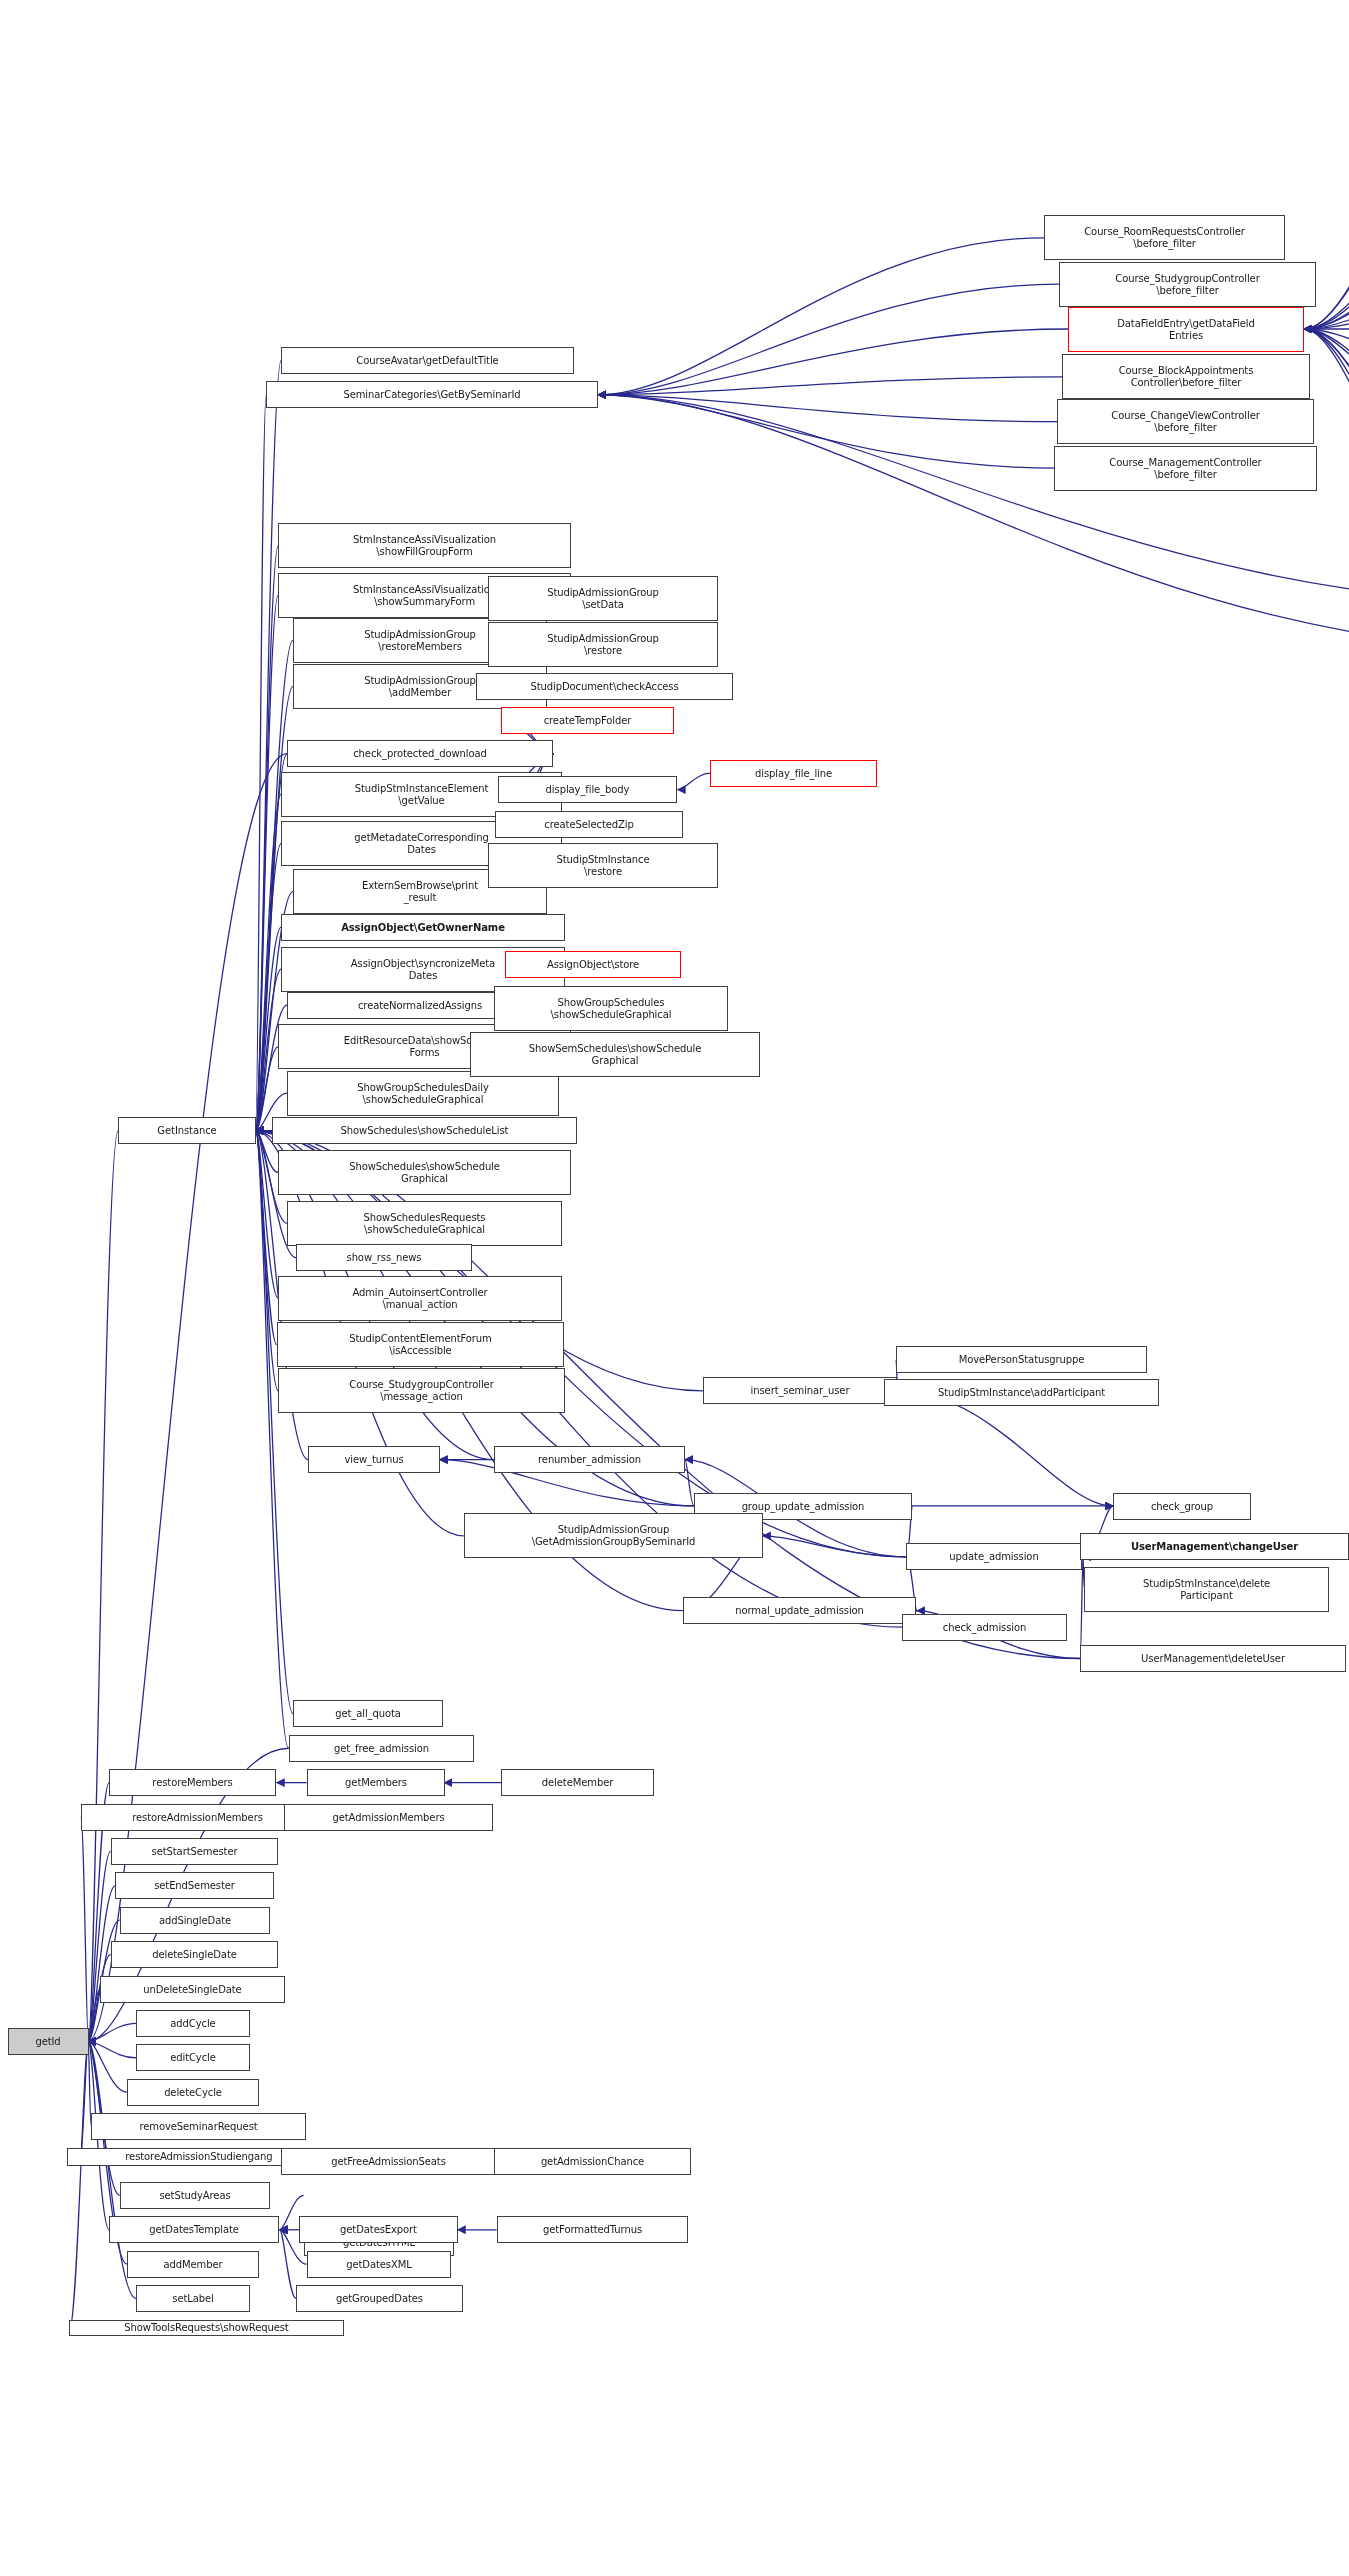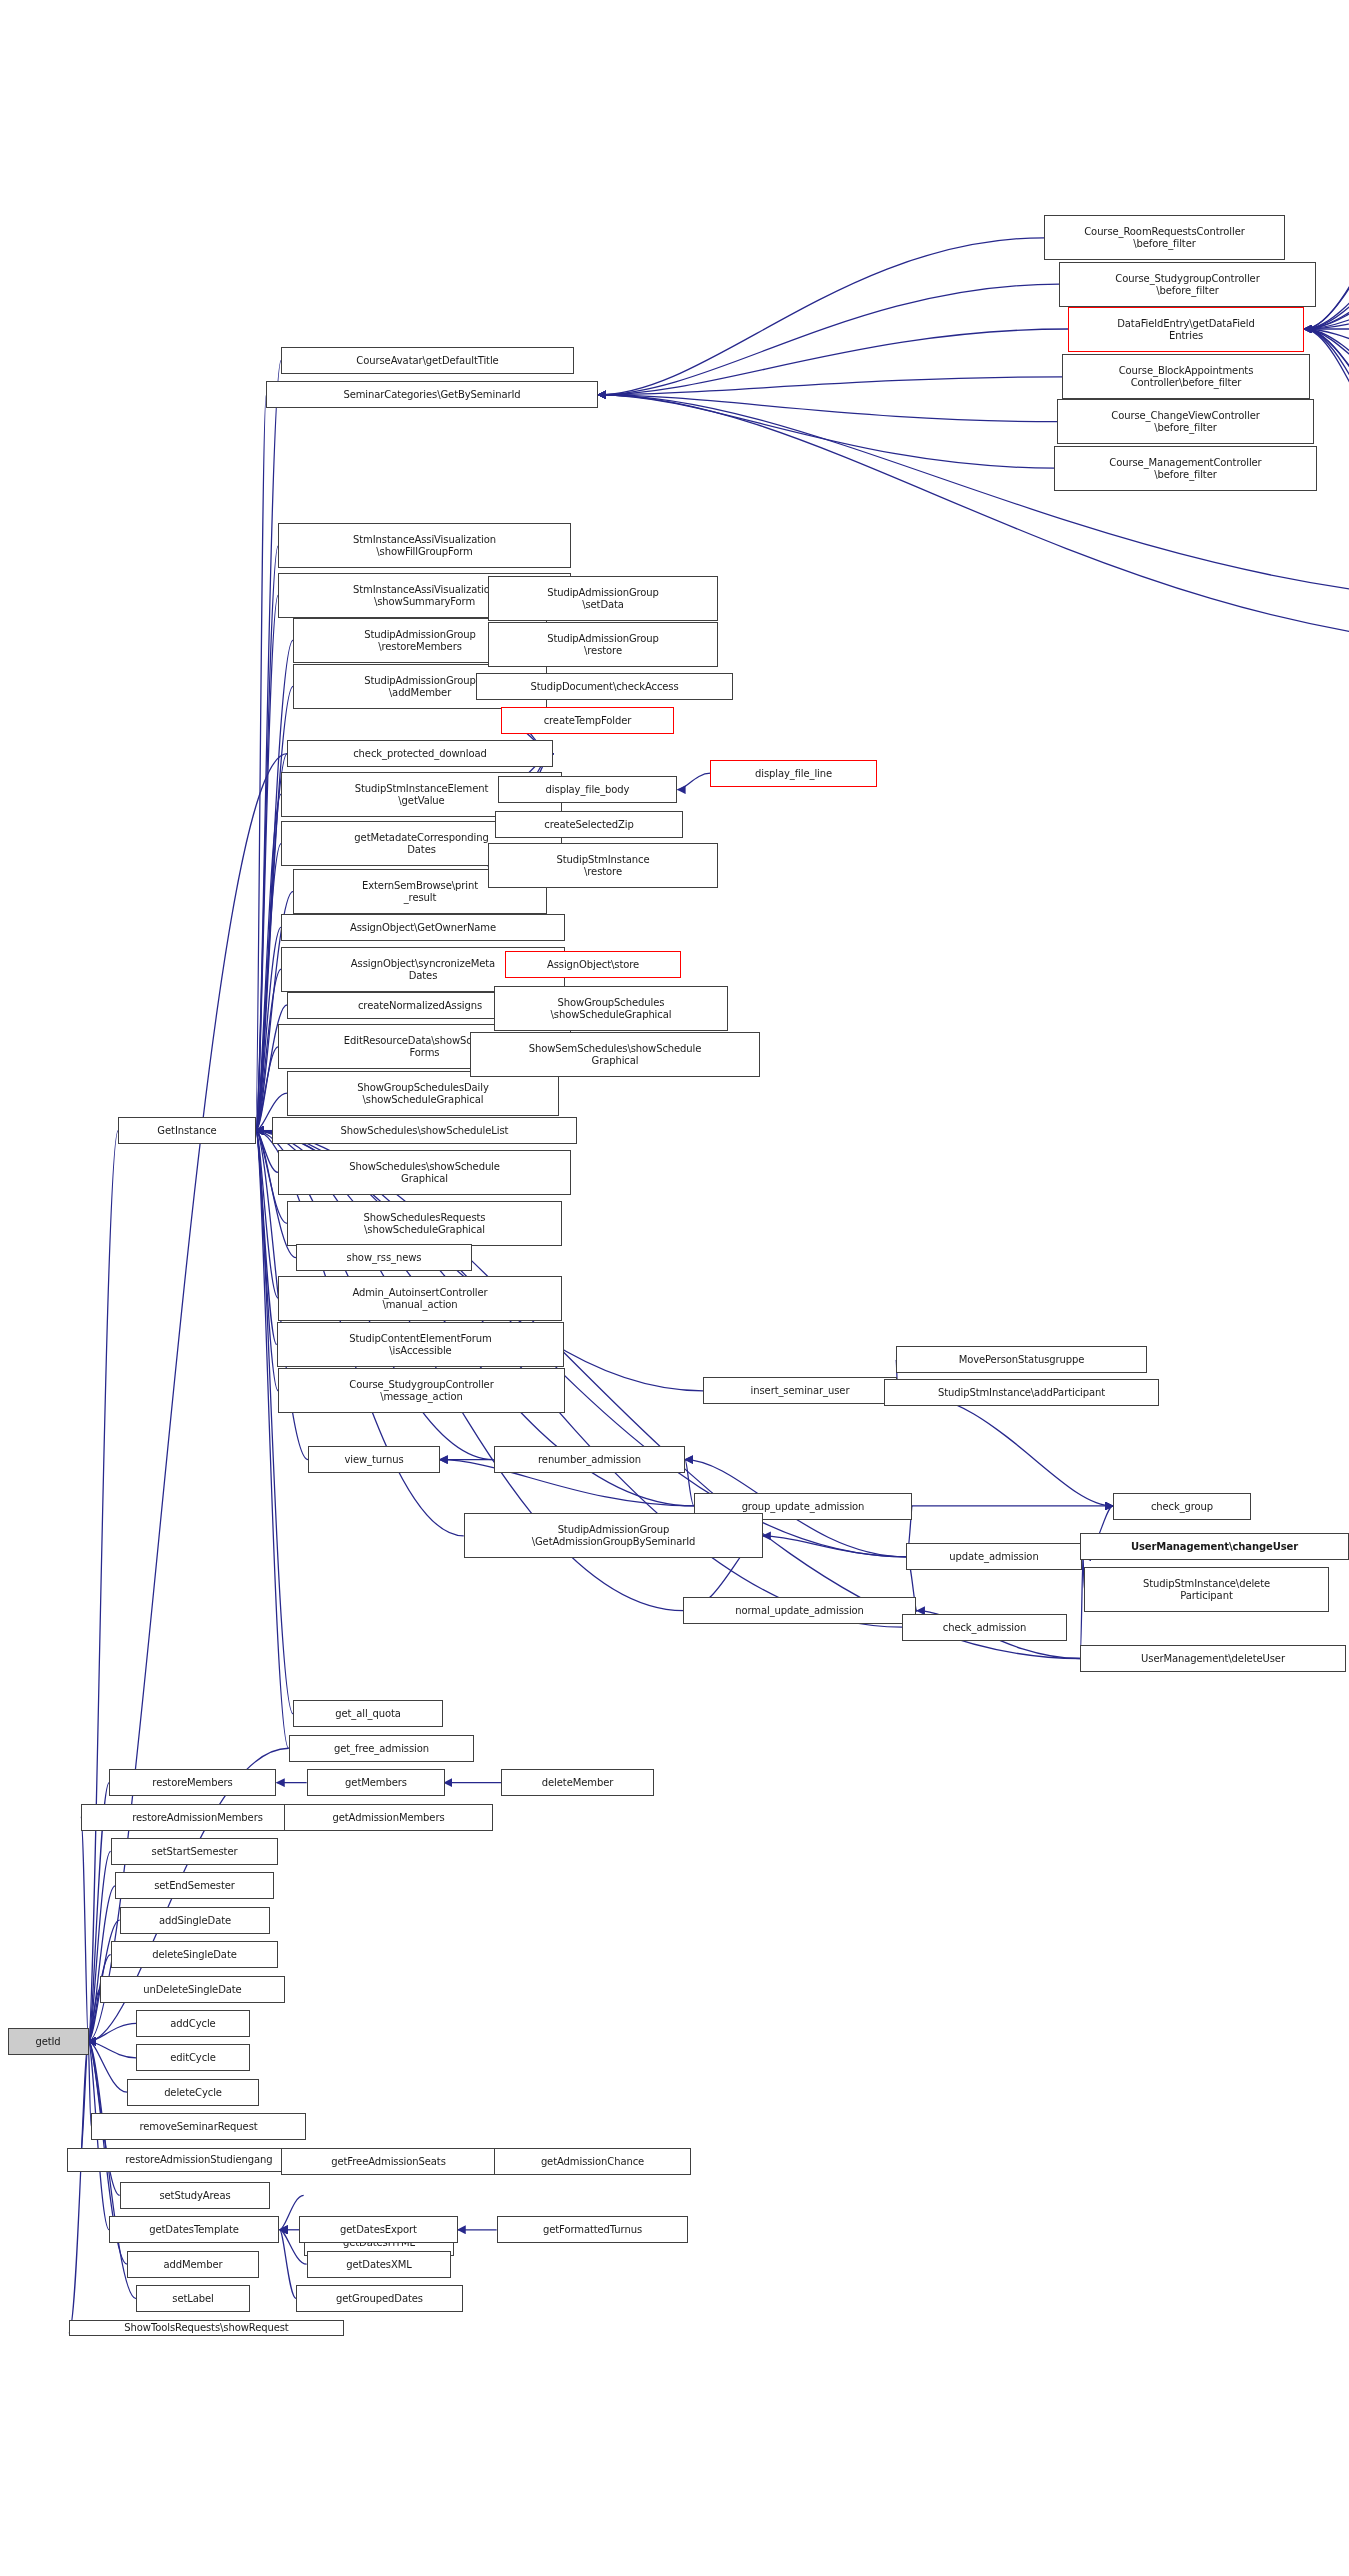--- a/index.html
+++ b/index.html
@@ -200,21 +200,21 @@
 \restoreMembers</div>
     <div class="node" style="left: 293px; top: 664px; width: 254px; height: 45px;">StudipAdmissionGroup
 \addMember</div>
     <div class="node" style="left: 287px; top: 740px; width: 266px; height: 27px;">check_protected_download</div>
     <div class="node" style="left: 281px; top: 772px; width: 281px; height: 45px;">StudipStmInstanceElement
 \getValue</div>
     <div class="node" style="left: 281px; top: 821px; width: 281px; height: 45px;">getMetadateCorresponding
 Dates</div>
     <div class="node" style="left: 293px; top: 869px; width: 254px; height: 45px;">ExternSemBrowse\print
 _result</div>
-    <div class="node" style="left: 281px; top: 914px; width: 284px; height: 27px;">AssignObject\GetOwnerName</div>
+    <div class="node" style="left: 281px; top: 914px; width: 284px; height: 27px; font-weight: bold;">AssignObject\GetOwnerName</div>
     <div class="node" style="left: 281px; top: 947px; width: 284px; height: 45px;">AssignObject\syncronizeMeta
 Dates</div>
     <div class="node" style="left: 287px; top: 992px; width: 266px; height: 27px;">createNormalizedAssigns</div>
     <div class="node" style="left: 278px; top: 1024px; width: 293px; height: 45px;">EditResourceData\showSchedule
 Forms</div>
     <div class="node" style="left: 287px; top: 1071px; width: 272px; height: 45px;">ShowGroupSchedulesDaily
 \showScheduleGraphical</div>
     <div class="node" style="left: 272px; top: 1117px; width: 305px; height: 27px;">ShowSchedules\showScheduleList</div>
     <div class="node" style="left: 278px; top: 1150px; width: 293px; height: 45px;">ShowSchedules\showSchedule
 Graphical</div>
@@ -270,21 +270,21 @@
     <div class="node" style="left: 284px; top: 1804px; width: 209px; height: 27px;">getAdmissionMembers</div>
     <div class="node" style="left: 111px; top: 1838px; width: 167px; height: 27px;">setStartSemester</div>
     <div class="node" style="left: 115px; top: 1872px; width: 159px; height: 27px;">setEndSemester</div>
     <div class="node" style="left: 120px; top: 1907px; width: 150px; height: 27px;">addSingleDate</div>
     <div class="node" style="left: 111px; top: 1941px; width: 167px; height: 27px;">deleteSingleDate</div>
     <div class="node" style="left: 100px; top: 1976px; width: 185px; height: 27px;">unDeleteSingleDate</div>
     <div class="node" style="left: 136px; top: 2010px; width: 114px; height: 27px;">addCycle</div>
     <div class="node" style="left: 136px; top: 2044px; width: 114px; height: 27px;">editCycle</div>
     <div class="node" style="left: 127px; top: 2079px; width: 132px; height: 27px;">deleteCycle</div>
     <div class="node" style="left: 91px; top: 2113px; width: 215px; height: 27px;">removeSeminarRequest</div>
-    <div class="node" style="left: 67px; top: 2148px; width: 251px; height: 24px; padding-left: 15px;">restoreAdmissionStudiengang</div>
+    <div class="node" style="left: 67px; top: 2148px; width: 251px; height: 18px; padding-left: 15px;">restoreAdmissionStudiengang</div>
     <div class="node" style="left: 281px; top: 2148px; width: 215px; height: 27px;">getFreeAdmissionSeats</div>
     <div class="node" style="left: 494px; top: 2148px; width: 197px; height: 27px;">getAdmissionChance</div>
     <div class="node" style="left: 120px; top: 2182px; width: 150px; height: 27px;">setStudyAreas</div>
     <div class="node" style="left: 109px; top: 2216px; width: 170px; height: 27px;">getDatesTemplate</div>
     <div class="node" style="left: 304px; top: 2182px; width: 150px; height: 27px; margin-top: 47px;">getDatesHTML</div>
     <div class="node" style="left: 299px; top: 2216px; width: 159px; height: 27px;">getDatesExport</div>
     <div class="node" style="left: 497px; top: 2216px; width: 191px; height: 27px;">getFormattedTurnus</div>
     <div class="node" style="left: 307px; top: 2251px; width: 144px; height: 27px;">getDatesXML</div>
     <div class="node" style="left: 296px; top: 2285px; width: 167px; height: 27px;">getGroupedDates</div>
     <div class="node" style="left: 127px; top: 2251px; width: 132px; height: 27px;">addMember</div>

